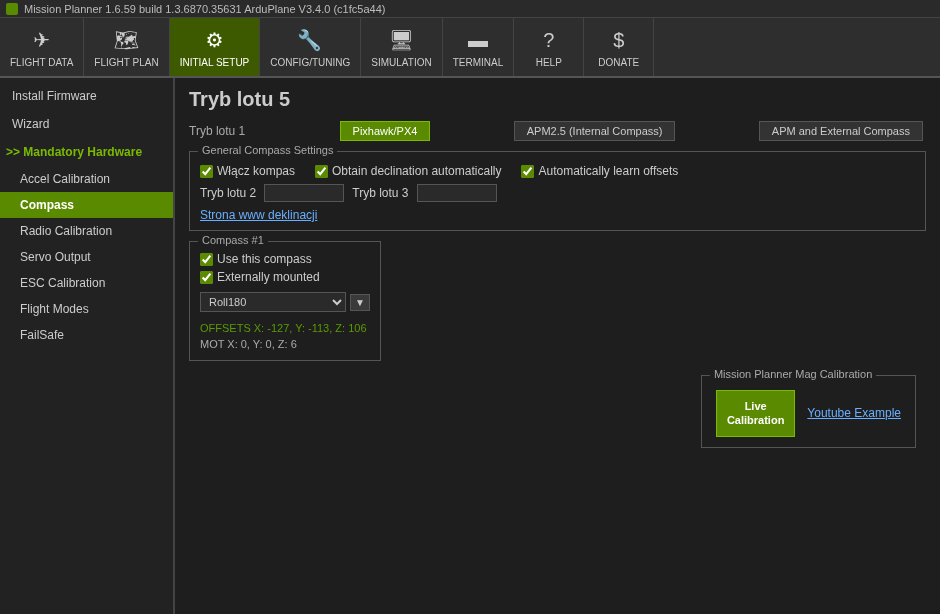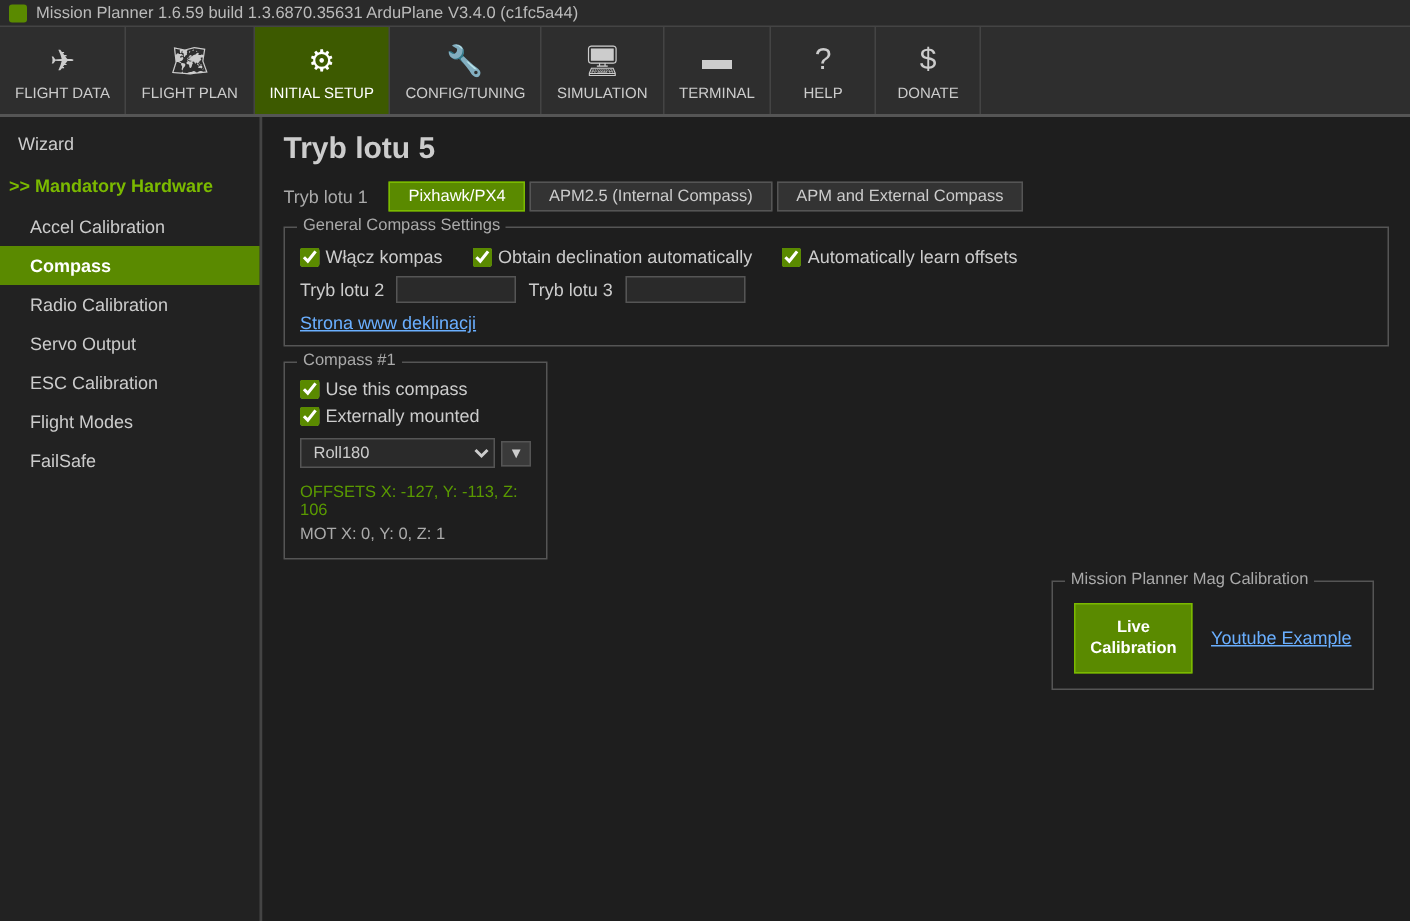--- a/index.html
+++ b/index.html
@@ -117,20 +117,21 @@
       margin-bottom: 10px;
       font-weight: bold;
     }
 
     
     .tab-row {
       display: flex;
       align-items: center;
       gap: 0;
       margin-bottom: 10px;
+      justify-content: space-between;
     }
     .tab-label {
       color: #aaa;
       margin-right: 14px;
       font-size: 12px;
     }
     .tab-btn {
       padding: 3px 12px;
       border: 1px solid #555;
       background: #333;
@@ -201,21 +202,21 @@
       color: #6aafff;
       cursor: pointer;
       font-size: 12px;
       text-decoration: underline;
     }
 
     
     .compass1-box {
       border: 1px solid #555;
       padding: 10px;
-      width: 176px;
+      width: 192px;
       position: relative;
       background: #1e1e1e;
     }
     .compass1-title {
       position: absolute;
       top: -8px;
       left: 8px;
       background: #1e1e1e;
       padding: 0 4px;
       color: #aaa;
@@ -346,20 +347,23 @@
   </div>
   <div class="toolbar-btn">
     <div class="tb-icon">$</div>
     <span>DONATE</span>
   </div>
 </div>
 
 <div id="main">
 
   <div id="sidebar">
+    <div class="sidebar-item">
+      <span>Install Firmware</span>
+    </div>
     <div class="sidebar-item">
       <span>Wizard</span>
     </div>
     <div class="sidebar-section">
       <span>&gt;&gt; Mandatory Hardware</span>
     </div>
     <div class="sidebar-sub">
       <span>Accel Calibration</span>
     </div>
     <div class="sidebar-sub active">
@@ -437,21 +441,21 @@
       </div>
 
       <div class="dropdown-row">
         <select class="compass-select">
           <option>Roll180</option>
         </select>
         <button class="dropdown-arrow-btn">▼</button>
       </div>
 
       <div class="offsets-row">OFFSETS  X: -127,  Y: -113,  Z: 106</div>
-      <div class="mot-row">MOT       X: 0,  Y: 0,  Z: 1</div>
+      <div class="mot-row">MOT       X: 0,  Y: 0,  Z: 6</div>
     </div>
 
     <div id="bottom-area">
       <div class="cal-box">
         <span class="cal-box-title">Mission Planner Mag Calibration</span>
         <div class="cal-content">
           <button class="live-cal-btn">
             <span>Live</span><br>
             <span>Calibration</span>
           </button>

